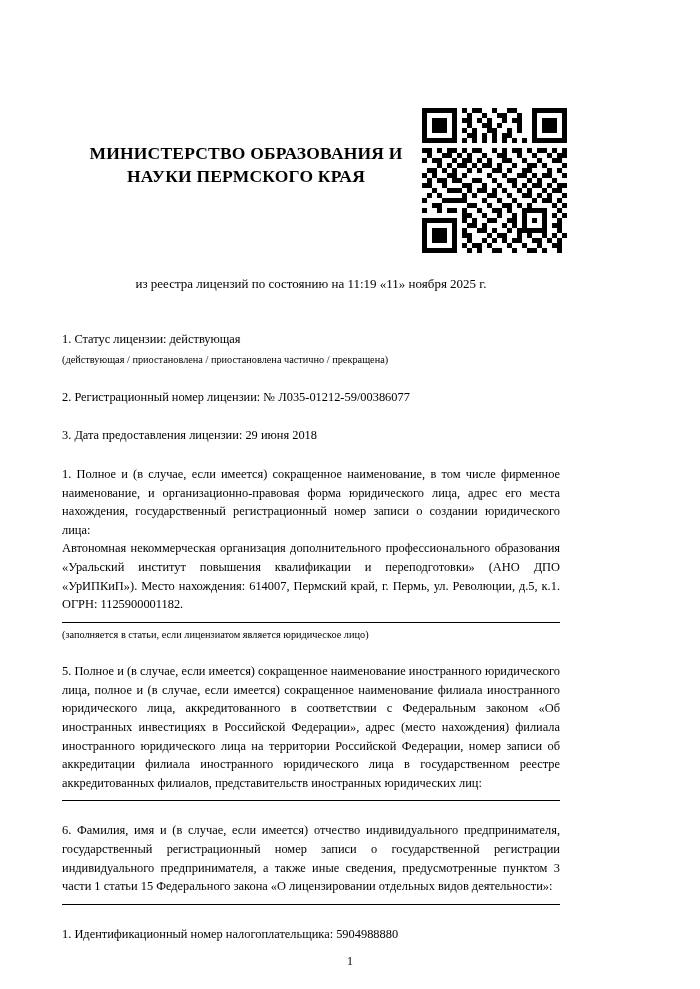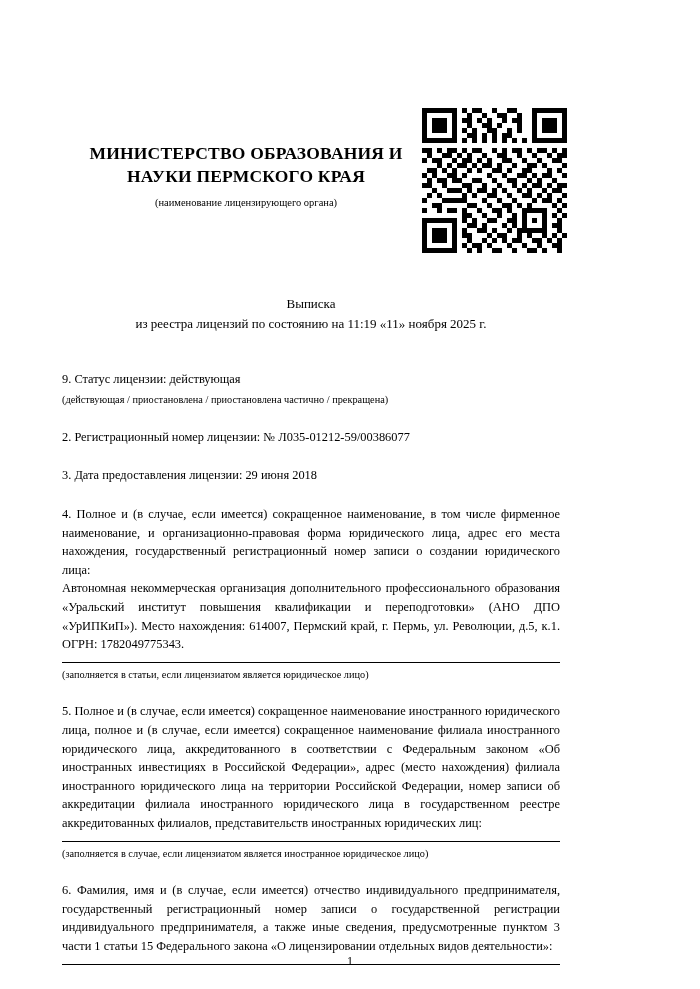--- a/index.html
+++ b/index.html
@@ -341,54 +341,51 @@
           <rect x="18" y="28" width="1" height="1"></rect>
         <rect x="21" y="28" width="2" height="1"></rect>
           <rect x="24" y="28" width="1" height="1"></rect>
         <rect x="27" y="28" width="1" height="1"></rect>
       </g>
     </svg>
   </div>
 
   <div class="header-block">
     <div class="org-title">МИНИСТЕРСТВО ОБРАЗОВАНИЯ И НАУКИ ПЕРМСКОГО КРАЯ</div>
-    <div class="org-caption">(наименование лицензирующего органа)</div>
   </div>
 
   <div class="doc-title">
-    <div>Выписка</div>
     <div>из реестра лицензий по состоянию на 11:19 «11» ноября 2025 г.</div>
   </div>
 
   <div class="sections">
 
     <div class="item">
-      <div class="body-text">9. Статус лицензии: действующая</div>
+      <div class="body-text">1. Статус лицензии: действующая</div>
       <div class="note">(действующая / приостановлена / приостановлена частично / прекращена)</div>
     </div>
 
     <div class="item">
       <div class="body-text">2. Регистрационный номер лицензии: № Л035-01212-59/00386077</div>
     </div>
 
     <div class="item">
       <div class="body-text">3. Дата предоставления лицензии: 29 июня 2018</div>
     </div>
 
     <div class="item">
-      <div class="body-text">4. Полное и (в случае, если имеется) сокращенное наименование, в том числе фирменное наименование, и организационно-правовая форма юридического лица, адрес его места нахождения, государственный регистрационный номер записи о создании юридического лица:</div>
-      <div class="body-text">Автономная некоммерческая организация дополнительного профессионального образования «Уральский институт повышения квалификации и переподготовки» (АНО ДПО «УрИПКиП»). Место нахождения: 614007, Пермский край, г. Пермь, ул. Революции, д.5, к.1. ОГРН: 1782049775343.</div>
+      <div class="body-text">1. Полное и (в случае, если имеется) сокращенное наименование, в том числе фирменное наименование, и организационно-правовая форма юридического лица, адрес его места нахождения, государственный регистрационный номер записи о создании юридического лица:</div>
+      <div class="body-text">Автономная некоммерческая организация дополнительного профессионального образования «Уральский институт повышения квалификации и переподготовки» (АНО ДПО «УрИПКиП»). Место нахождения: 614007, Пермский край, г. Пермь, ул. Революции, д.5, к.1. ОГРН: 1125900001182.</div>
       <div class="note-line"></div>
       <div class="note">(заполняется в статьи, если лицензиатом является юридическое лицо)</div>
     </div>
 
     <div class="item">
       <div class="body-text">5. Полное и (в случае, если имеется) сокращенное наименование иностранного юридического лица, полное и (в случае, если имеется) сокращенное наименование филиала иностранного юридического лица, аккредитованного в соответствии с Федеральным законом «Об иностранных инвестициях в Российской Федерации», адрес (место нахождения) филиала иностранного юридического лица на территории Российской Федерации, номер записи об аккредитации филиала иностранного юридического лица в государственном реестре аккредитованных филиалов, представительств иностранных юридических лиц:</div>
       <div class="note-line"></div>
-      <div class="note">(заполняется в случае, если лицензиатом является иностранное юридическое лицо)</div>
     </div>
 
     <div class="item">
       <div class="body-text">6. Фамилия, имя и (в случае, если имеется) отчество индивидуального предпринимателя, государственный регистрационный номер записи о государственной регистрации индивидуального предпринимателя, а также иные сведения, предусмотренные пунктом 3 части 1 статьи 15 Федерального закона «О лицензировании отдельных видов деятельности»:</div>
       <div class="note-line"></div>
     </div>
 
     <div class="item">
       <div class="body-text">1. Идентификационный номер налогоплательщика: 5904988880</div>
     </div>

